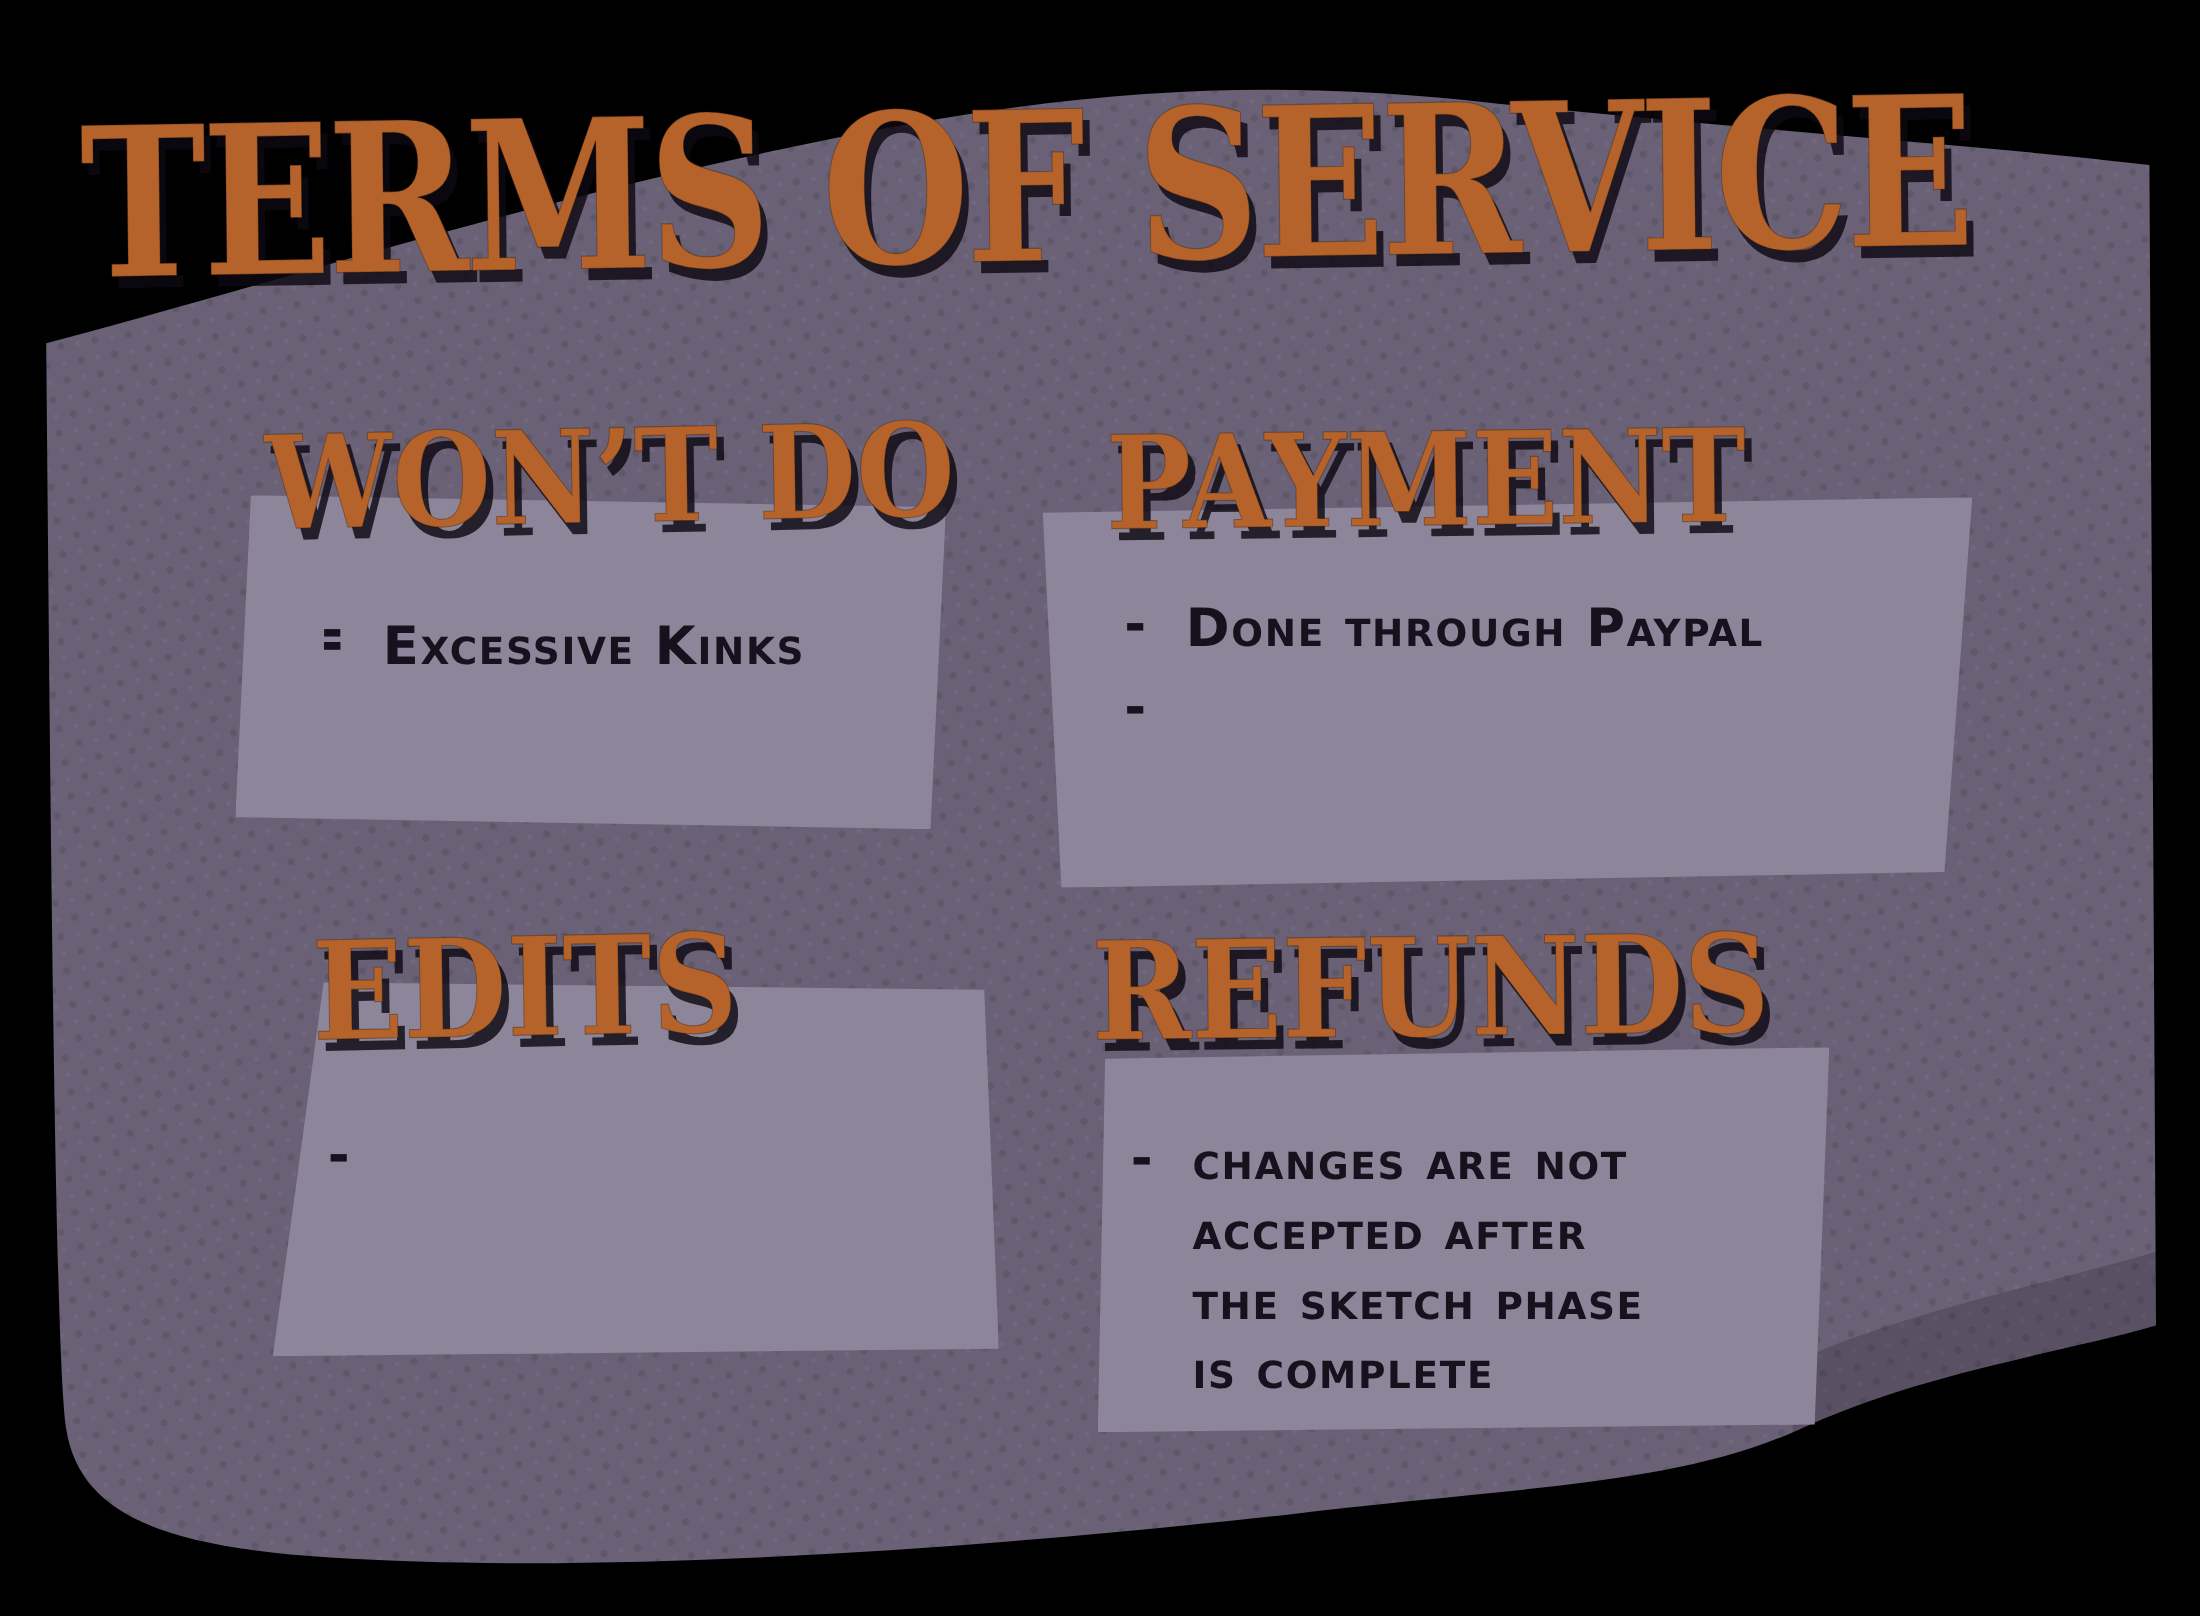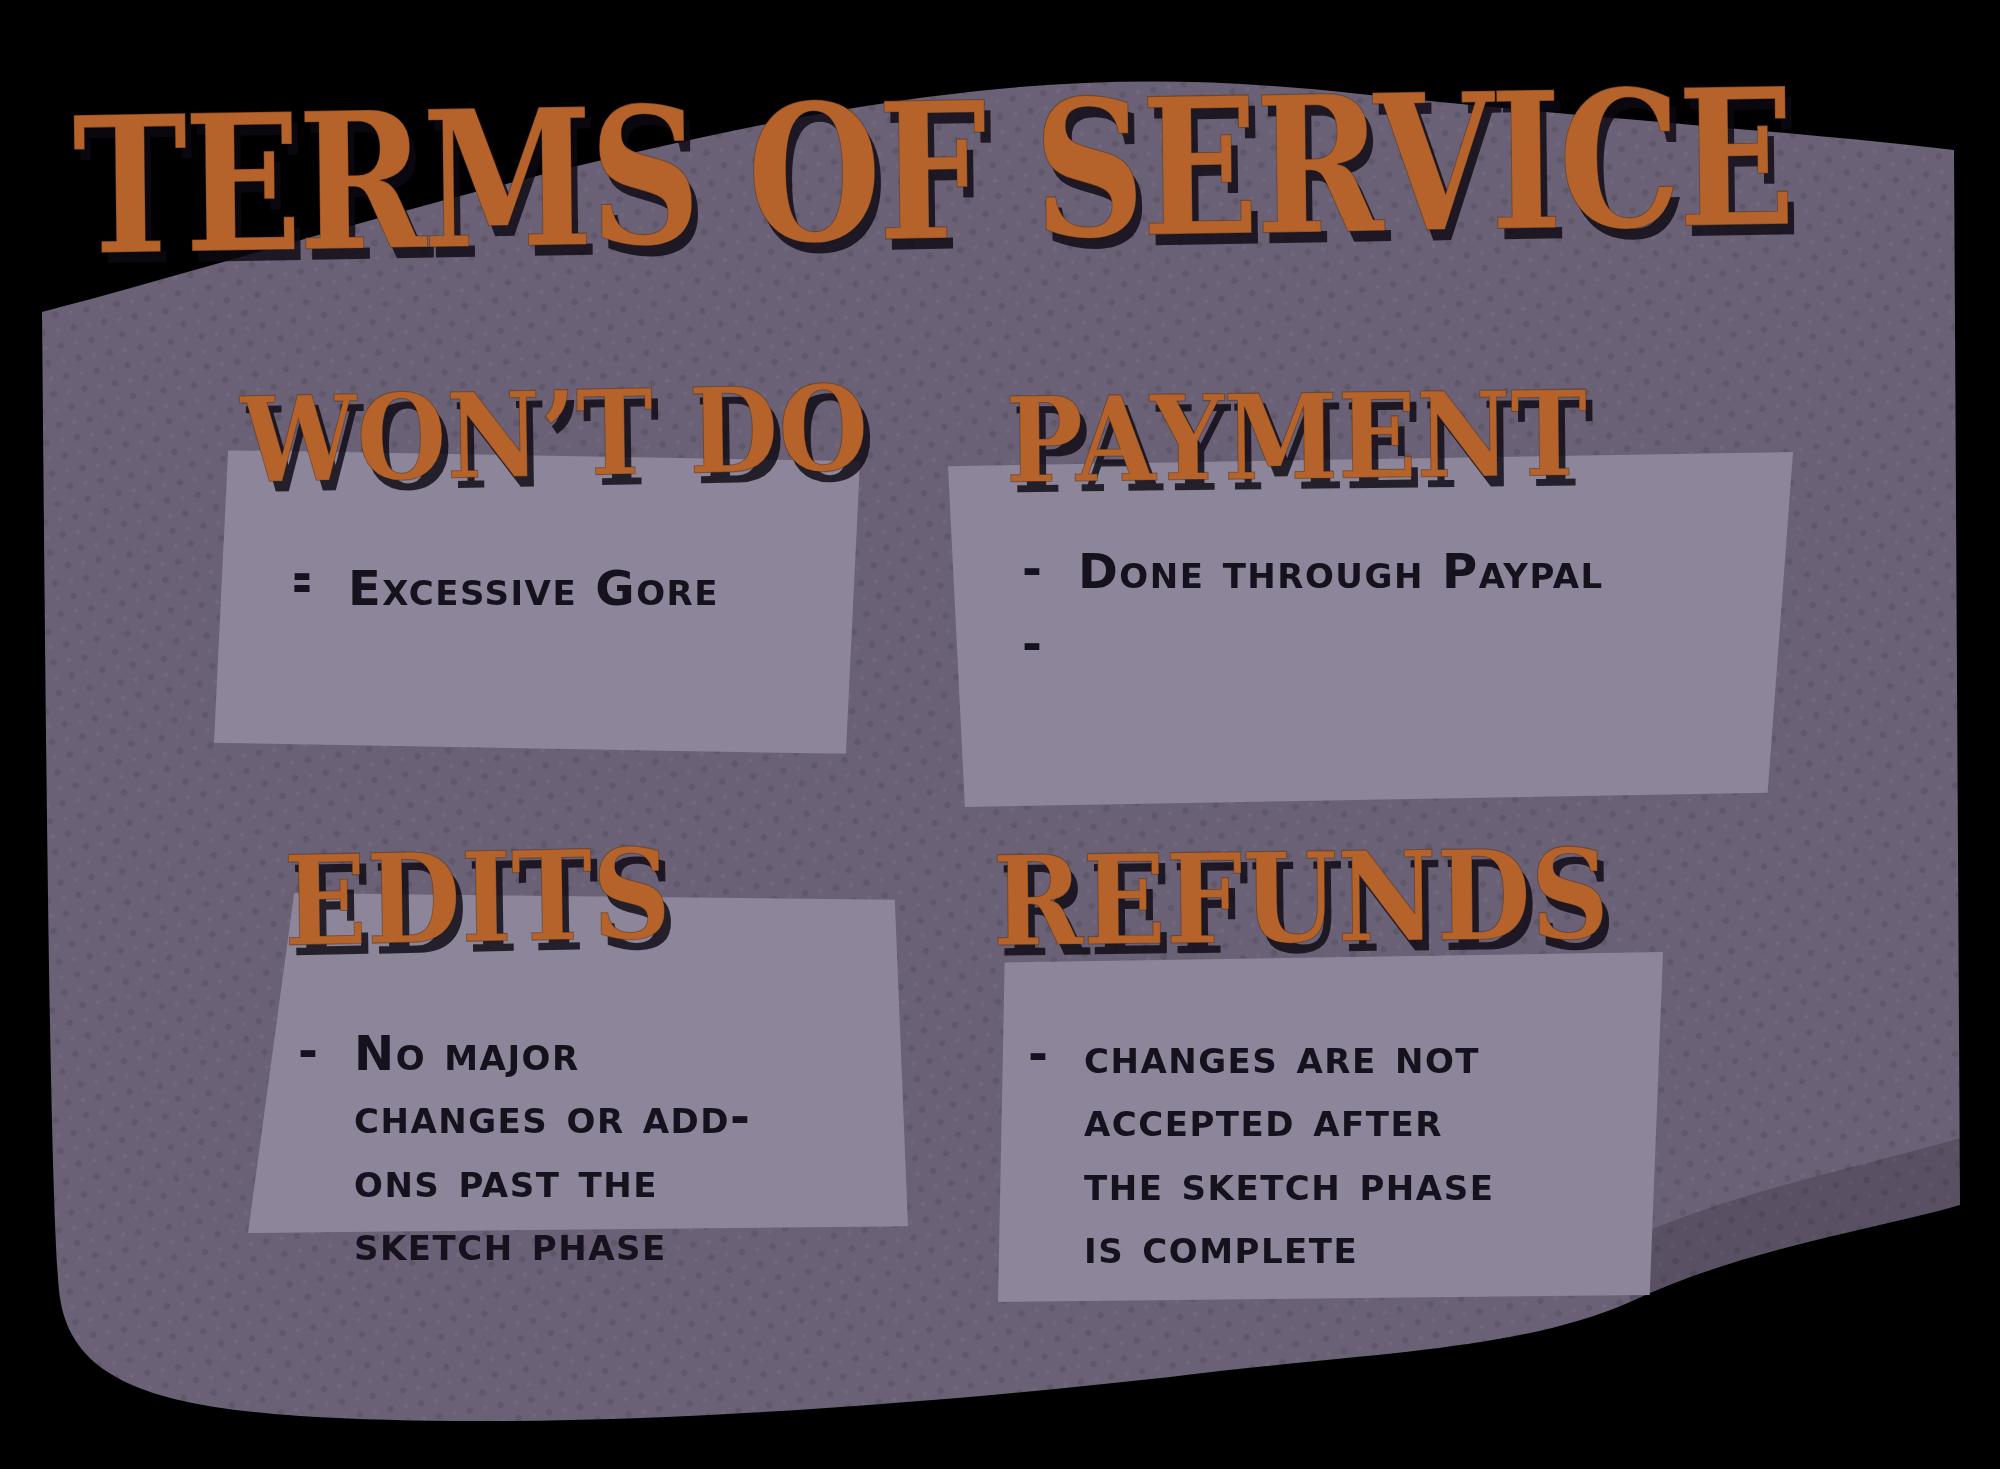--- a/index.html
+++ b/index.html
@@ -148,21 +148,21 @@
     <h2 class="display heading-wontdo">WON’T DO</h2>
     <ul class="list list-1">
       <li>
         <span class="dash">-</span>
       </li>
       <li>
         <span class="dash">-</span>
       </li>
       <li>
         <span class="dash">-</span>
-        <span class="item-text">Excessive Gore</span>
+        <span class="item-text">Excessive Kinks</span>
       </li>
     </ul>
   </section>
 
   <section>
     <div class="panel panel-2"></div>
     <h2 class="display heading-payment">PAYMENT</h2>
     <ul class="list list-2">
       <li>
         <span class="dash">-</span>
@@ -173,21 +173,20 @@
       </li>
     </ul>
   </section>
 
   <section>
     <div class="panel panel-3"></div>
     <h2 class="display heading-edits">EDITS</h2>
     <ul class="list list-3">
       <li>
         <span class="dash">-</span>
-        <span class="item-text">No major changes or add-ons past the sketch phase</span>
       </li>
     </ul>
   </section>
 
   <section>
     <div class="panel panel-4"></div>
     <h2 class="display heading-refunds">REFUNDS</h2>
     <ul class="list list-4">
       <li>
         <span class="dash">-</span>

